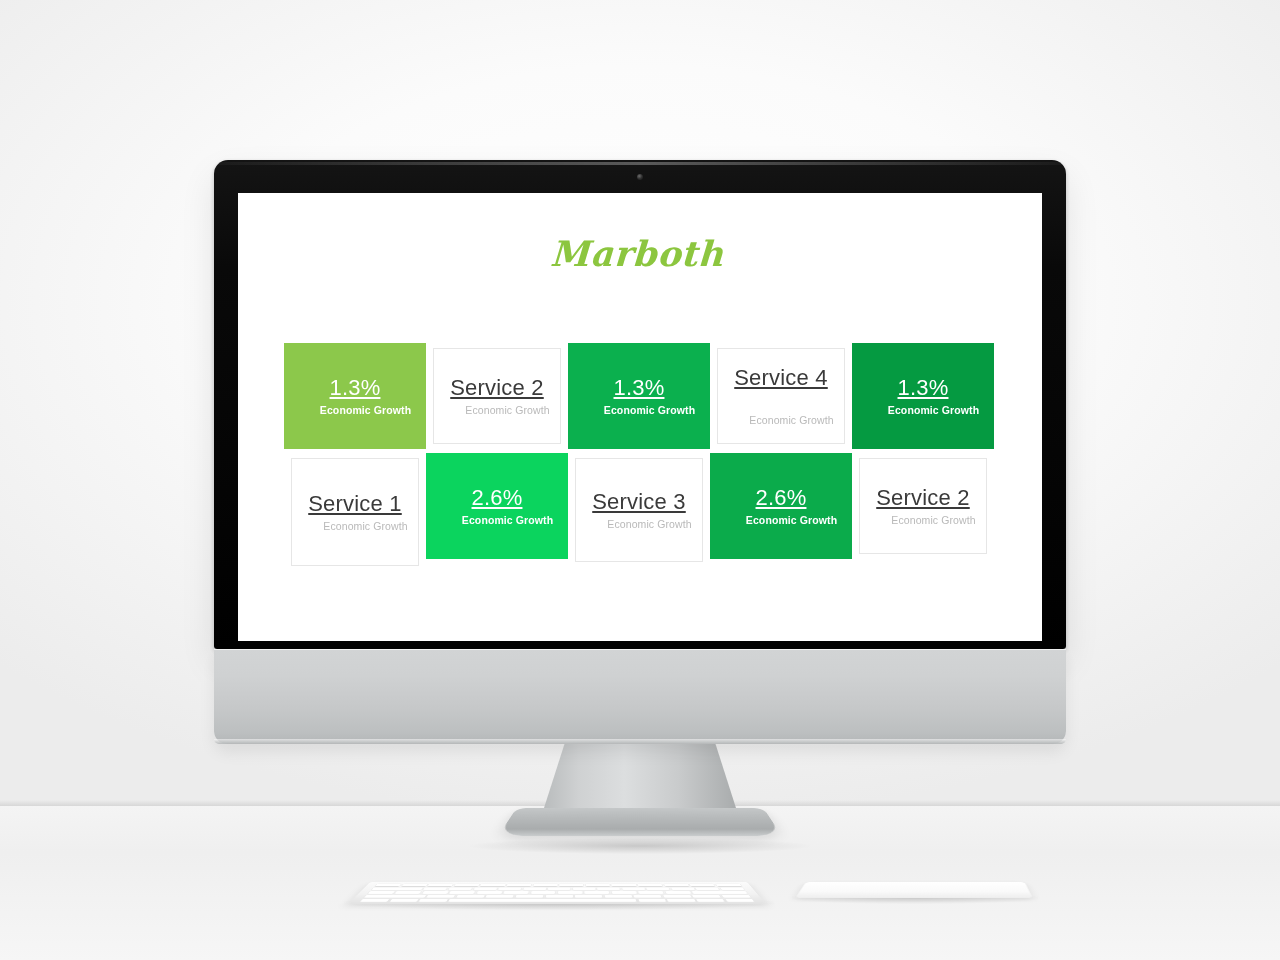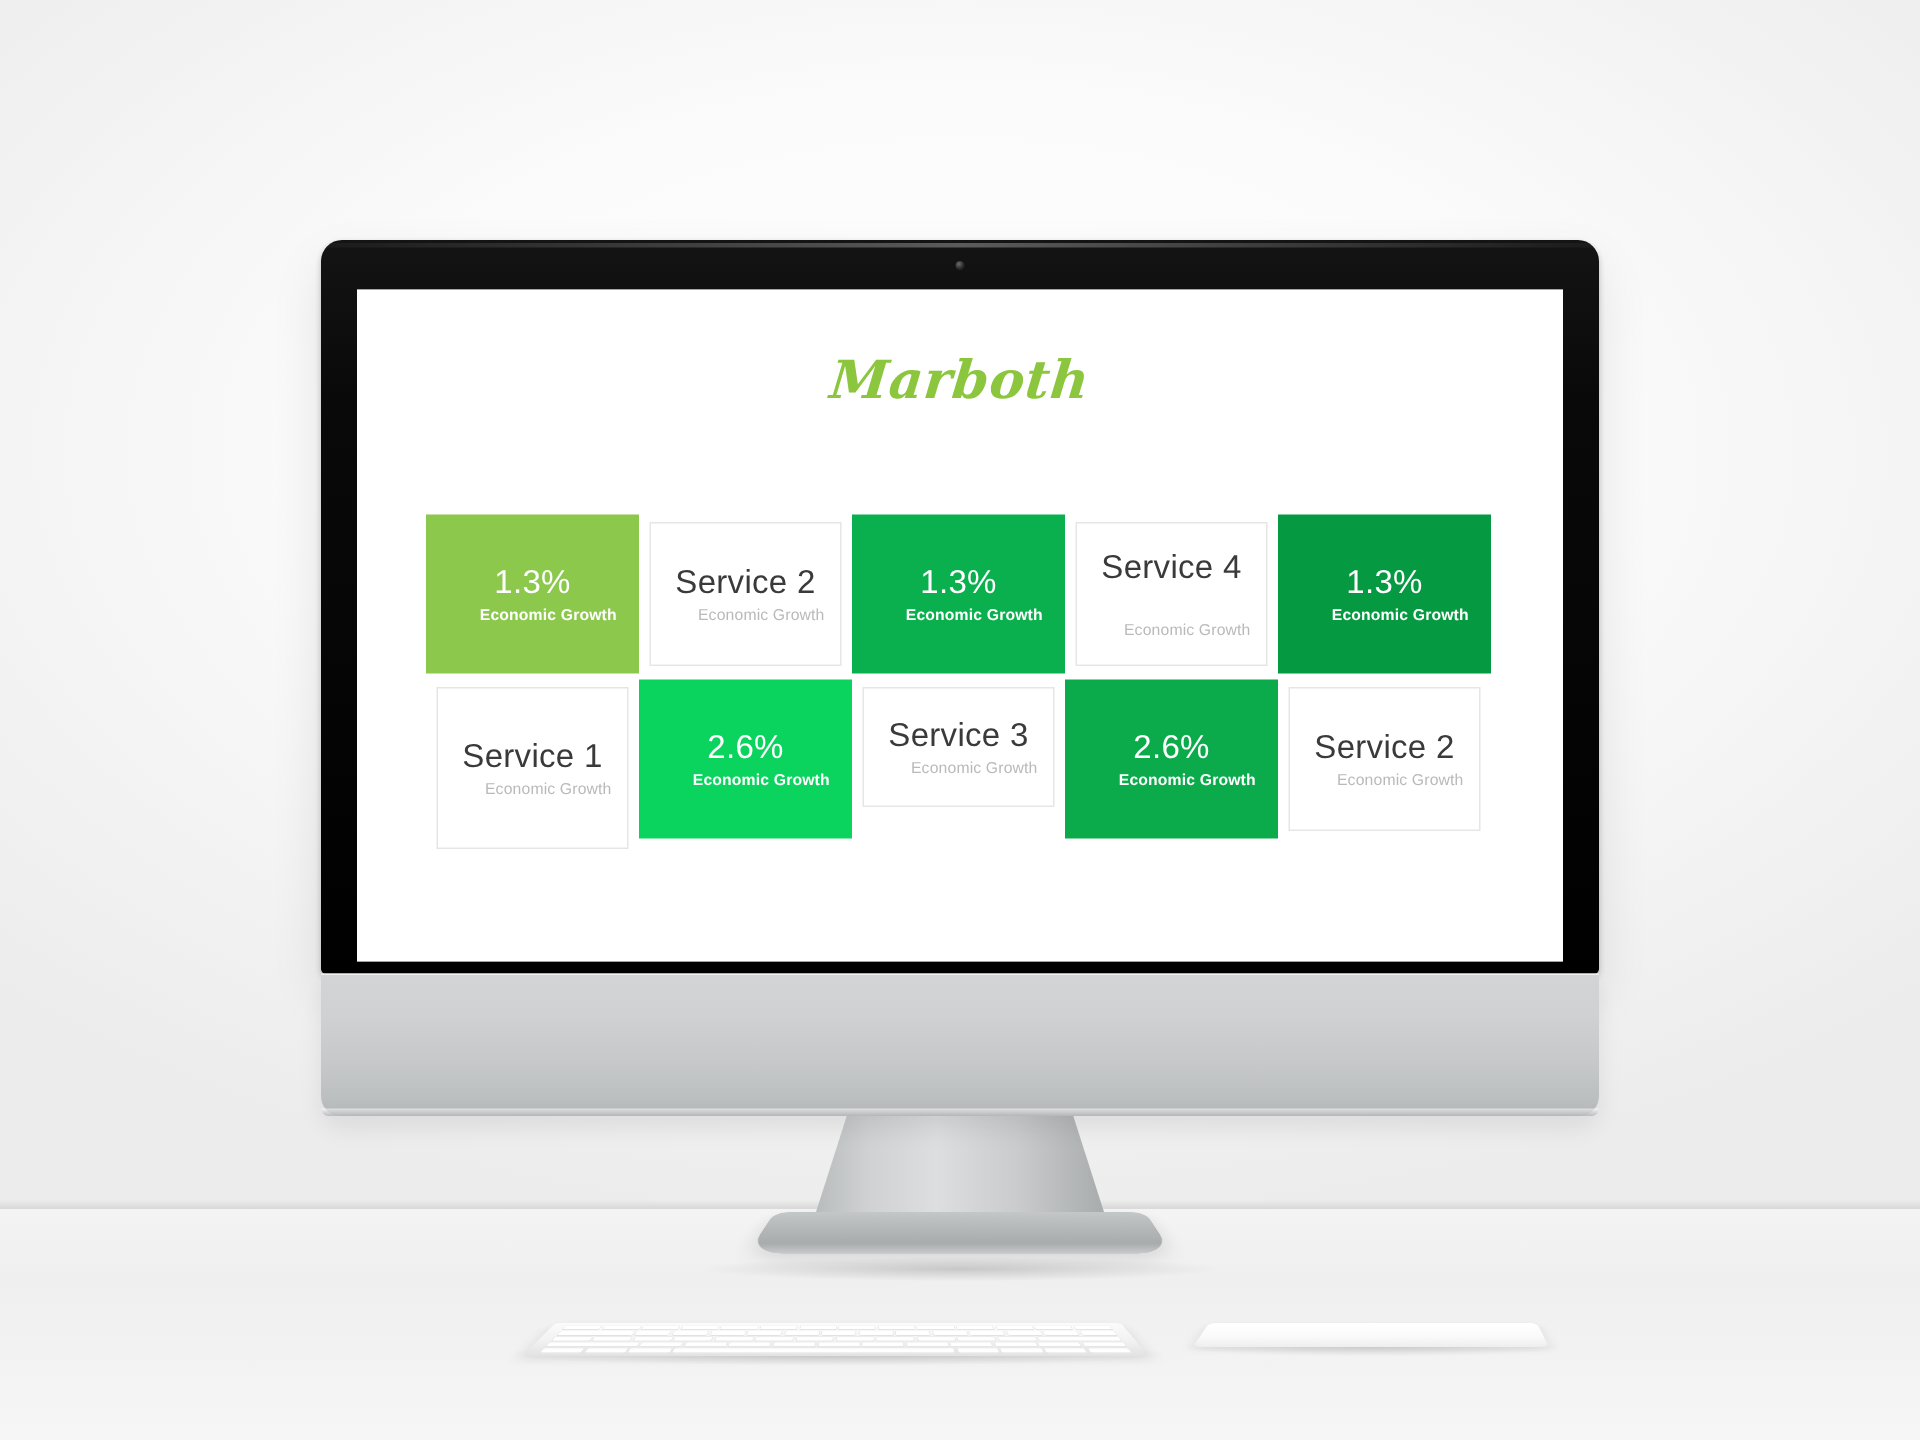--- a/index.html
+++ b/index.html
@@ -101,20 +101,21 @@
     position: absolute;
     display: flex;
     flex-direction: column;
     align-items: center;
     justify-content: center;
   }
   .card .value {
     font-size: 22px;
     line-height: 1.05;
     letter-spacing: 0.2px;
+    text-decoration: underline;
   }
   .card .sub {
     font-size: 10.5px;
     margin-top: 5px;
     letter-spacing: 0.1px;
     margin-left: 21px;
   }
   .card.plain {
     background: #ffffff;
     border: 1px solid #e6e6e6;
@@ -286,21 +287,21 @@
                 <div class="sub">Economic Growth</div>
               </div>
               <div class="card plain" style="left: 7px; top: 115px; width: 128px; height: 108px;">
                 <div class="value">Service 1</div>
                 <div class="sub">Economic Growth</div>
               </div>
               <div class="card filled" style="left: 142px; top: 110px; width: 142px; height: 106px; background: rgb(11, 212, 94);">
                 <div class="value">2.6%</div>
                 <div class="sub">Economic Growth</div>
               </div>
-              <div class="card plain" style="left: 291px; top: 115px; width: 128px; height: 80px;">
+              <div class="card plain" style="left: 291px; top: 115px; width: 128px; height: 104px;">
                 <div class="value">Service 3</div>
                 <div class="sub">Economic Growth</div>
               </div>
               <div class="card filled" style="left: 426px; top: 110px; width: 142px; height: 106px; background: rgb(11, 171, 75);">
                 <div class="value">2.6%</div>
                 <div class="sub">Economic Growth</div>
               </div>
               <div class="card plain" style="left: 575px; top: 115px; width: 128px; height: 96px;">
                 <div class="value">Service 2</div>
                 <div class="sub">Economic Growth</div>

